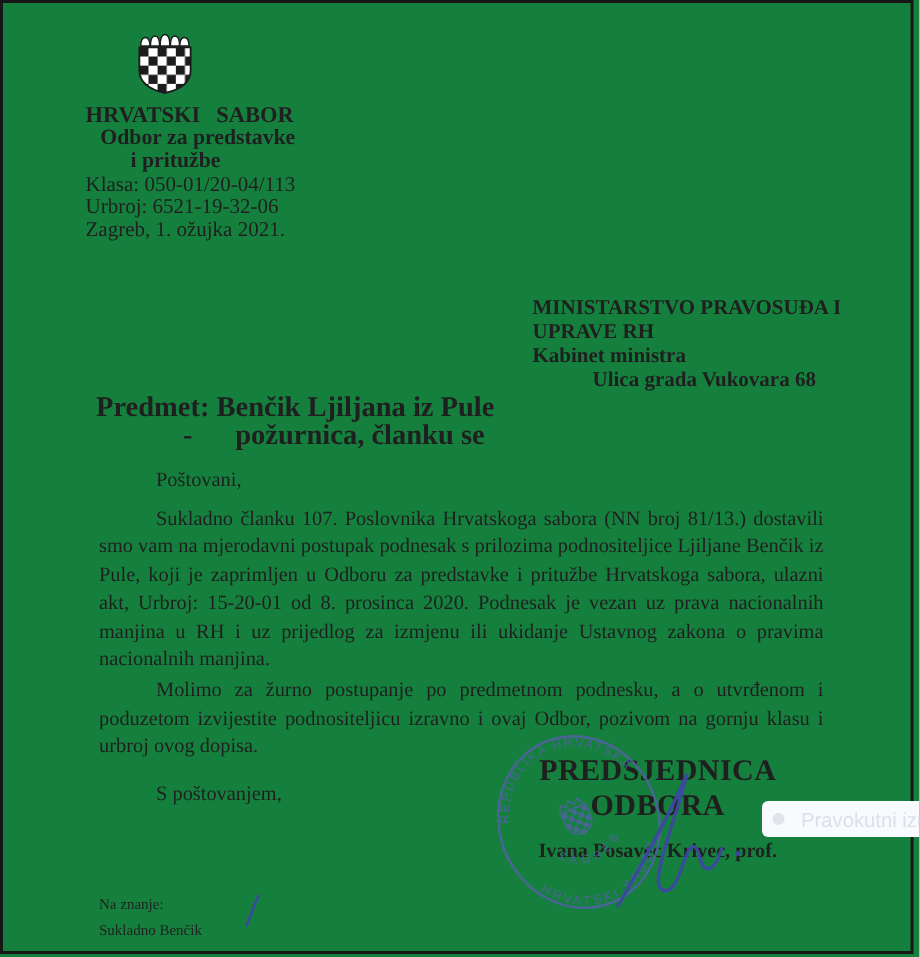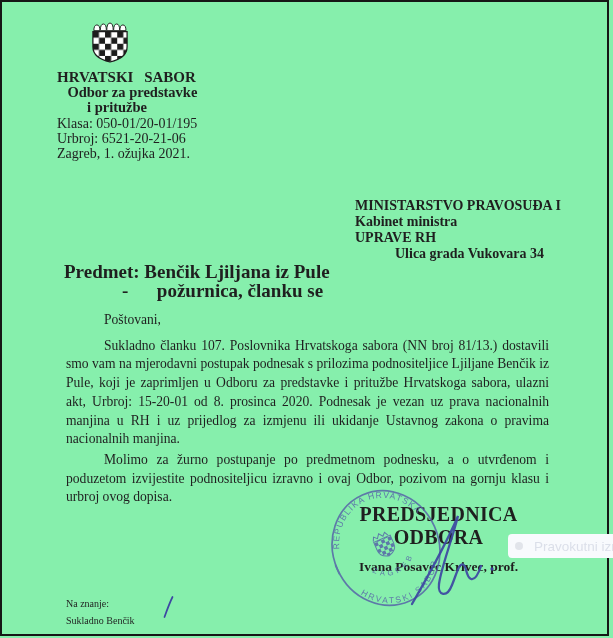--- a/index.html
+++ b/index.html
@@ -1,18 +1,18 @@
 <!DOCTYPE html>
 <html><head>
 <meta charset="utf-8">
 <style>
   * { margin:0; padding:0; box-sizing:border-box; }
   html,body { background:#ffffff; }
   .page {
-    position:relative; width:613px; height:638px; background:#86efac;
+    position:relative; width:613px; height:638px; background:#15803d;
     font-family:"Liberation Serif","DejaVu Serif",serif; color:#1f1f1f;
     overflow:hidden;
   }
   .frame {
     position:absolute; left:0; top:0; width:609px; height:636px;
     border:2px solid #161616; pointer-events:none;
   }
   
   .coat { position:absolute; left:91px; top:20px; }
   .letterhead { position:absolute; left:57px; top:70px; line-height:15.2px; font-size:14px; }
@@ -74,41 +74,42 @@
       <path d="M30.4,11 q0,-6 3.2,-6 q3.2,0 3.2,6 z"></path>
     </g>
 
     <path d="M2,12 h36 v16 q0,12 -18,16 q-18,-4 -18,-16 Z" fill="url(#chk)" stroke="#1c1c1c" stroke-width="1.3"></path>
   </svg>
 
   <div class="letterhead">
     <div class="org">HRVATSKI SABOR</div>
     <div class="com1">Odbor za predstavke</div>
     <div class="com2">i pritužbe</div>
-    <div class="meta">Klasa: 050-01/20-01/195</div>
-    <div class="meta">Urbroj: 6521-20-21-06</div>
+    <div class="meta">Klasa: 050-01/20-04/113</div>
+    <div class="meta">Urbroj: 6521-19-32-06</div>
     <div class="meta">Zagreb, 1. ožujka 2021.</div>
   </div>
 
   <div class="recipient">
     <div>MINISTARSTVO PRAVOSUĐA I</div>
+    <div>UPRAVE RH</div>
     <div>Kabinet ministra</div>
-    <div>UPRAVE RH</div>
-    <div class="indent">Ulica grada Vukovara 34</div>
+    <div class="indent">Ulica grada Vukovara 68</div>
   </div>
 
   <div class="subject">
     <div>Predmet: Benčik Ljiljana iz Pule</div>
     <div class="sub">-      požurnica, članku se</div>
   </div>
 
   <div class="letterbody">
     <p class="salutation">Poštovani,</p>
     <p class="para1">Sukladno članku 107. Poslovnika Hrvatskoga sabora (NN broj 81/13.) dostavili smo vam na mjerodavni postupak podnesak s prilozima podnositeljice Ljiljane Benčik iz Pule, koji je zaprimljen u Odboru za predstavke i pritužbe Hrvatskoga sabora, ulazni akt, Urbroj: 15-20-01 od 8. prosinca 2020. Podnesak je vezan uz prava nacionalnih manjina u RH i uz prijedlog za izmjenu ili ukidanje Ustavnog zakona o pravima nacionalnih manjina.</p>
     <p class="para2">Molimo za žurno postupanje po predmetnom podnesku, a o utvrđenom i poduzetom izvijestite podnositeljicu izravno i ovaj Odbor, pozivom na gornju klasu i urbroj ovog dopisa.</p>
+    <p class="closing">S poštovanjem,</p>
   </div>
 
   <div class="sigblock">
     <div class="sigtitle">PREDSJEDNICA ODBORA</div>
     <div class="signame">Ivana Posavec Krivec, prof.</div>
   </div>
 
   <svg class="stamp" width="118" height="126" viewBox="0 0 118 126">
     <defs>
       <path id="arcTop" d="M 13 63 A 46 51 0 0 1 105 63"></path>

